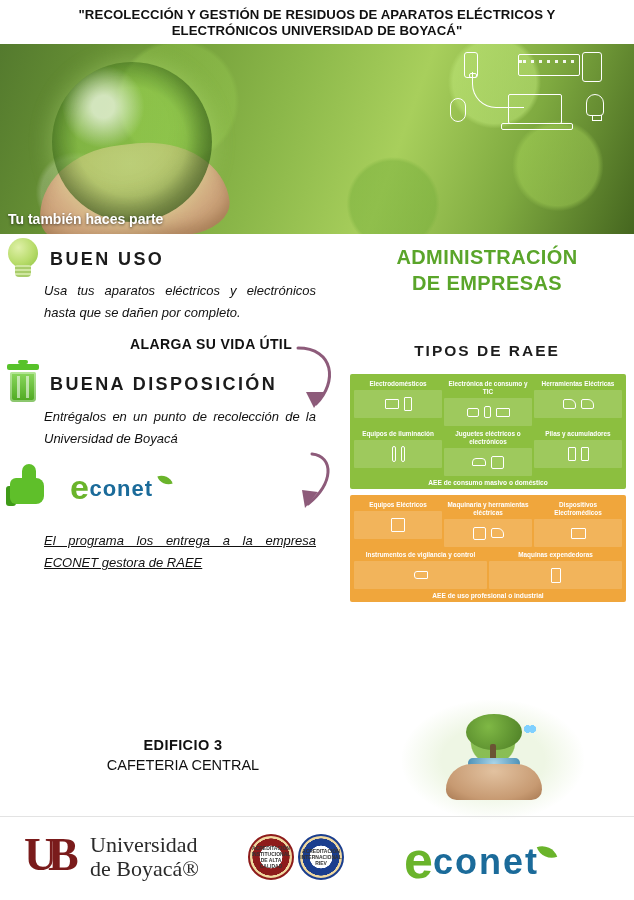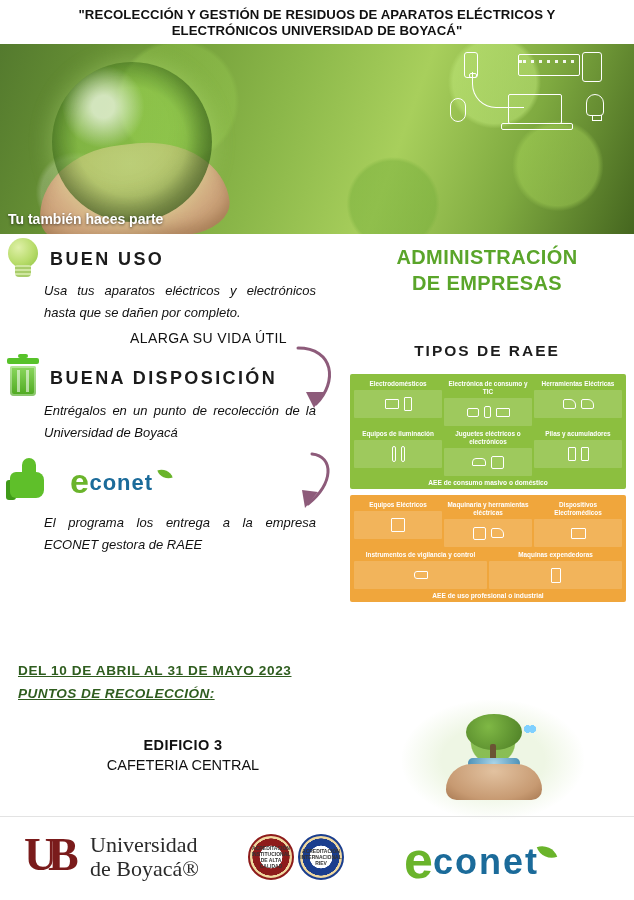--- a/index.html
+++ b/index.html
@@ -142,22 +142,22 @@
   .econet-e {
     color:#6ab42b; font-size: 34px; line-height: 28px; font-weight: 700;
   }
   .econet-word { color:#1b6b9a; font-size: 22px; line-height: 24px; font-weight: 600; letter-spacing: 1px;}
   .econet-leaf {
     width: 12px; height: 12px; background:#6ab42b; border-radius: 0 12px 0 12px;
     transform: rotate(-20deg); margin-bottom: 14px;
   }
 
   .alarga {
-    font-weight: normal; font-size: 14px; letter-spacing: .4px; color:#111;
-    padding-left: 130px; margin: 6px 0 10px;
+    font-weight: bold; font-size: 14px; letter-spacing: .4px; color:#111;
+    padding-left: 130px; margin: 12px 0 10px;
   }
 
   
   .arrow-svg { position: absolute; left: 276px; top: 96px; }
 
   
   .dates {
     position: absolute; left: 18px; top: 663px; width: 330px;
     color: #2f5d1f; font-weight: bold; font-size: 13.6px;
   }
@@ -338,35 +338,31 @@
             <div class="palm"></div>
         </div>
         <div class="econet-inline">
           <div class="econet-logo">
             <span class="econet-e">e</span>
             <span class="econet-word">conet</span>
           </div>
           <div class="econet-leaf"></div>
         </div>
       </div>
-      <div class="item-body" style="margin-top:8px;">El programa los entrega a la empresa ECONET gestora de RAEE</div>
+      <div class="item-body" style="margin-top:20px;text-decoration:underline;">El programa los entrega a la empresa ECONET gestora de RAEE</div>
     </div>
 
     <svg class="arrow-svg" width="70" height="190" viewBox="0 0 70 190">
       <path d="M22 14 C 58 14, 62 48, 40 70" stroke="#8d5b7a" stroke-width="3" fill="none" stroke-linecap="round"></path>
       <path d="M48 58 L 38 74 L 30 58 Z" fill="#8d5b7a"></path>
       <path d="M36 120 C 58 122, 58 150, 32 170" stroke="#8d5b7a" stroke-width="3" fill="none" stroke-linecap="round"></path>
       <path d="M42 158 L 29 174 L 26 156 Z" fill="#8d5b7a"></path>
     </svg>
   </div>
 
-  <div class="dates">
-    <div class="d1">DEL  10 DE ABRIL  AL 31 DE MAYO 2023</div>
-    <div class="d2">PUNTOS DE RECOLECCIÓN:</div>
-  </div>
   <div class="places">
     <div class="p1">EDIFICIO 3</div>
     <div class="p2">CAFETERIA CENTRAL</div>
   </div>
 
   <div class="right-col">
     <div class="prog">
       <div class="l2">ADMINISTRACIÓN</div>
       <div class="l3">DE EMPRESAS</div>
     </div>

